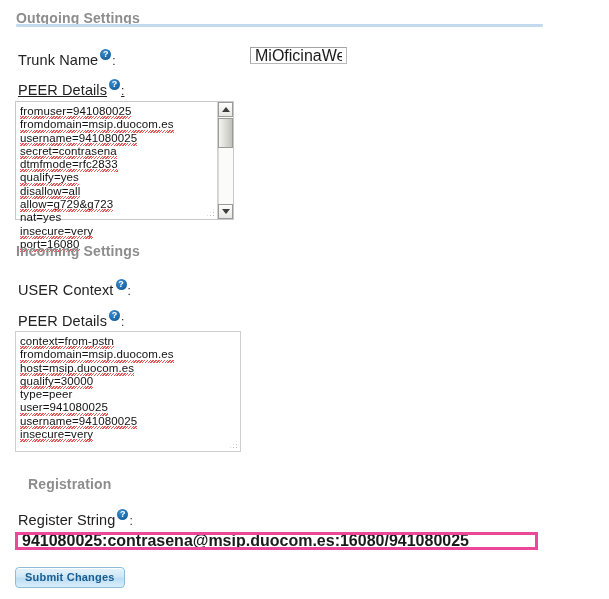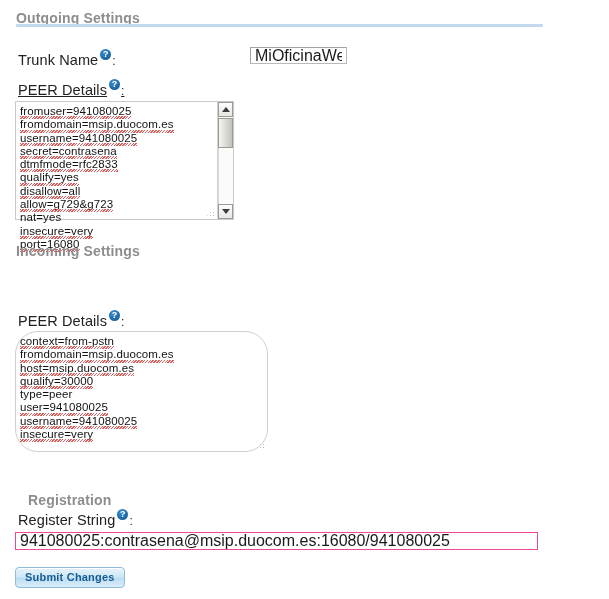--- a/index.html
+++ b/index.html
@@ -91,21 +91,22 @@
     border-top-color: #a3a3a3;
     border-left-color: #a3a3a3;
     font-family: "Liberation Sans", sans-serif;
     font-size: 16px;
     color: #1a1a1a;
     padding: 1px 4px;
     outline: none;
     border-radius: 0;
   }
   .text-input.soft {
-    border: 1px solid #ec4899;
+    border: 3px solid #ec4899;
+    font-weight: bold;
   }
 
   
   .ta-wrap {
     position: absolute;
     box-sizing: border-box;
     background: #ffffff;
     border: 1px solid #c9c9c9;
   }
   .ta-text {
@@ -255,31 +256,34 @@
       </div>
       <div class="sb-btn down">
         <span class="sb-arrow"></span>
       </div>
     </div>
     <div class="grip" style="right:18px;"></div>
   </div>
 
   <div class="section-header" style="top:243px;">Incoming Settings</div>
 
+  <div class="field-label" style="top:278px;">
+    <span>USER Context</span><span class="help-icon"></span><span class="colon">:</span>
+  </div>
 
   <div class="field-label" style="top:309px;">
     <span>PEER Details</span><span class="help-icon"></span><span class="colon">:</span>
   </div>
 
-  <div class="ta-wrap" style="left:15px; top:331px; width:253px; height:121px; border-color:#cfcfcf;border-radius:23px;">
+  <div class="ta-wrap" style="left:15px; top:331px; width:226px; height:121px; border-color:#cfcfcf;">
     <div class="ta-text" id="user-text"><div><span class="sq">context=from-pstn</span></div><div><span class="sq">fromdomain=msip.duocom.es</span></div><div><span class="sq">host=msip.duocom.es</span></div><div><span class="sq">qualify=30000</span></div><div>type=peer</div><div><span class="sq">user=941080025</span></div><div><span class="sq">username=941080025</span></div><div><span class="sq">insecure=very</span></div></div>
     <div class="grip"></div>
   </div>
 
-  <div class="section-header" style="top:492px;padding-left:12px;">Registration</div>
+  <div class="section-header" style="top:476px;padding-left:12px;">Registration</div>
 
   <div class="field-label" style="top:508px;">
     <span>Register String</span><span class="help-icon"></span><span class="colon">:</span>
   </div>
   <input class="text-input soft" type="text" style="left: 15px; top: 532px; width: 523px; height: 18px;" value="941080025:contrasena@msip.duocom.es:16080/941080025">
 
   <button class="btn" style="left:15px; top:567px;">Submit Changes</button>
 
 </div>
 

